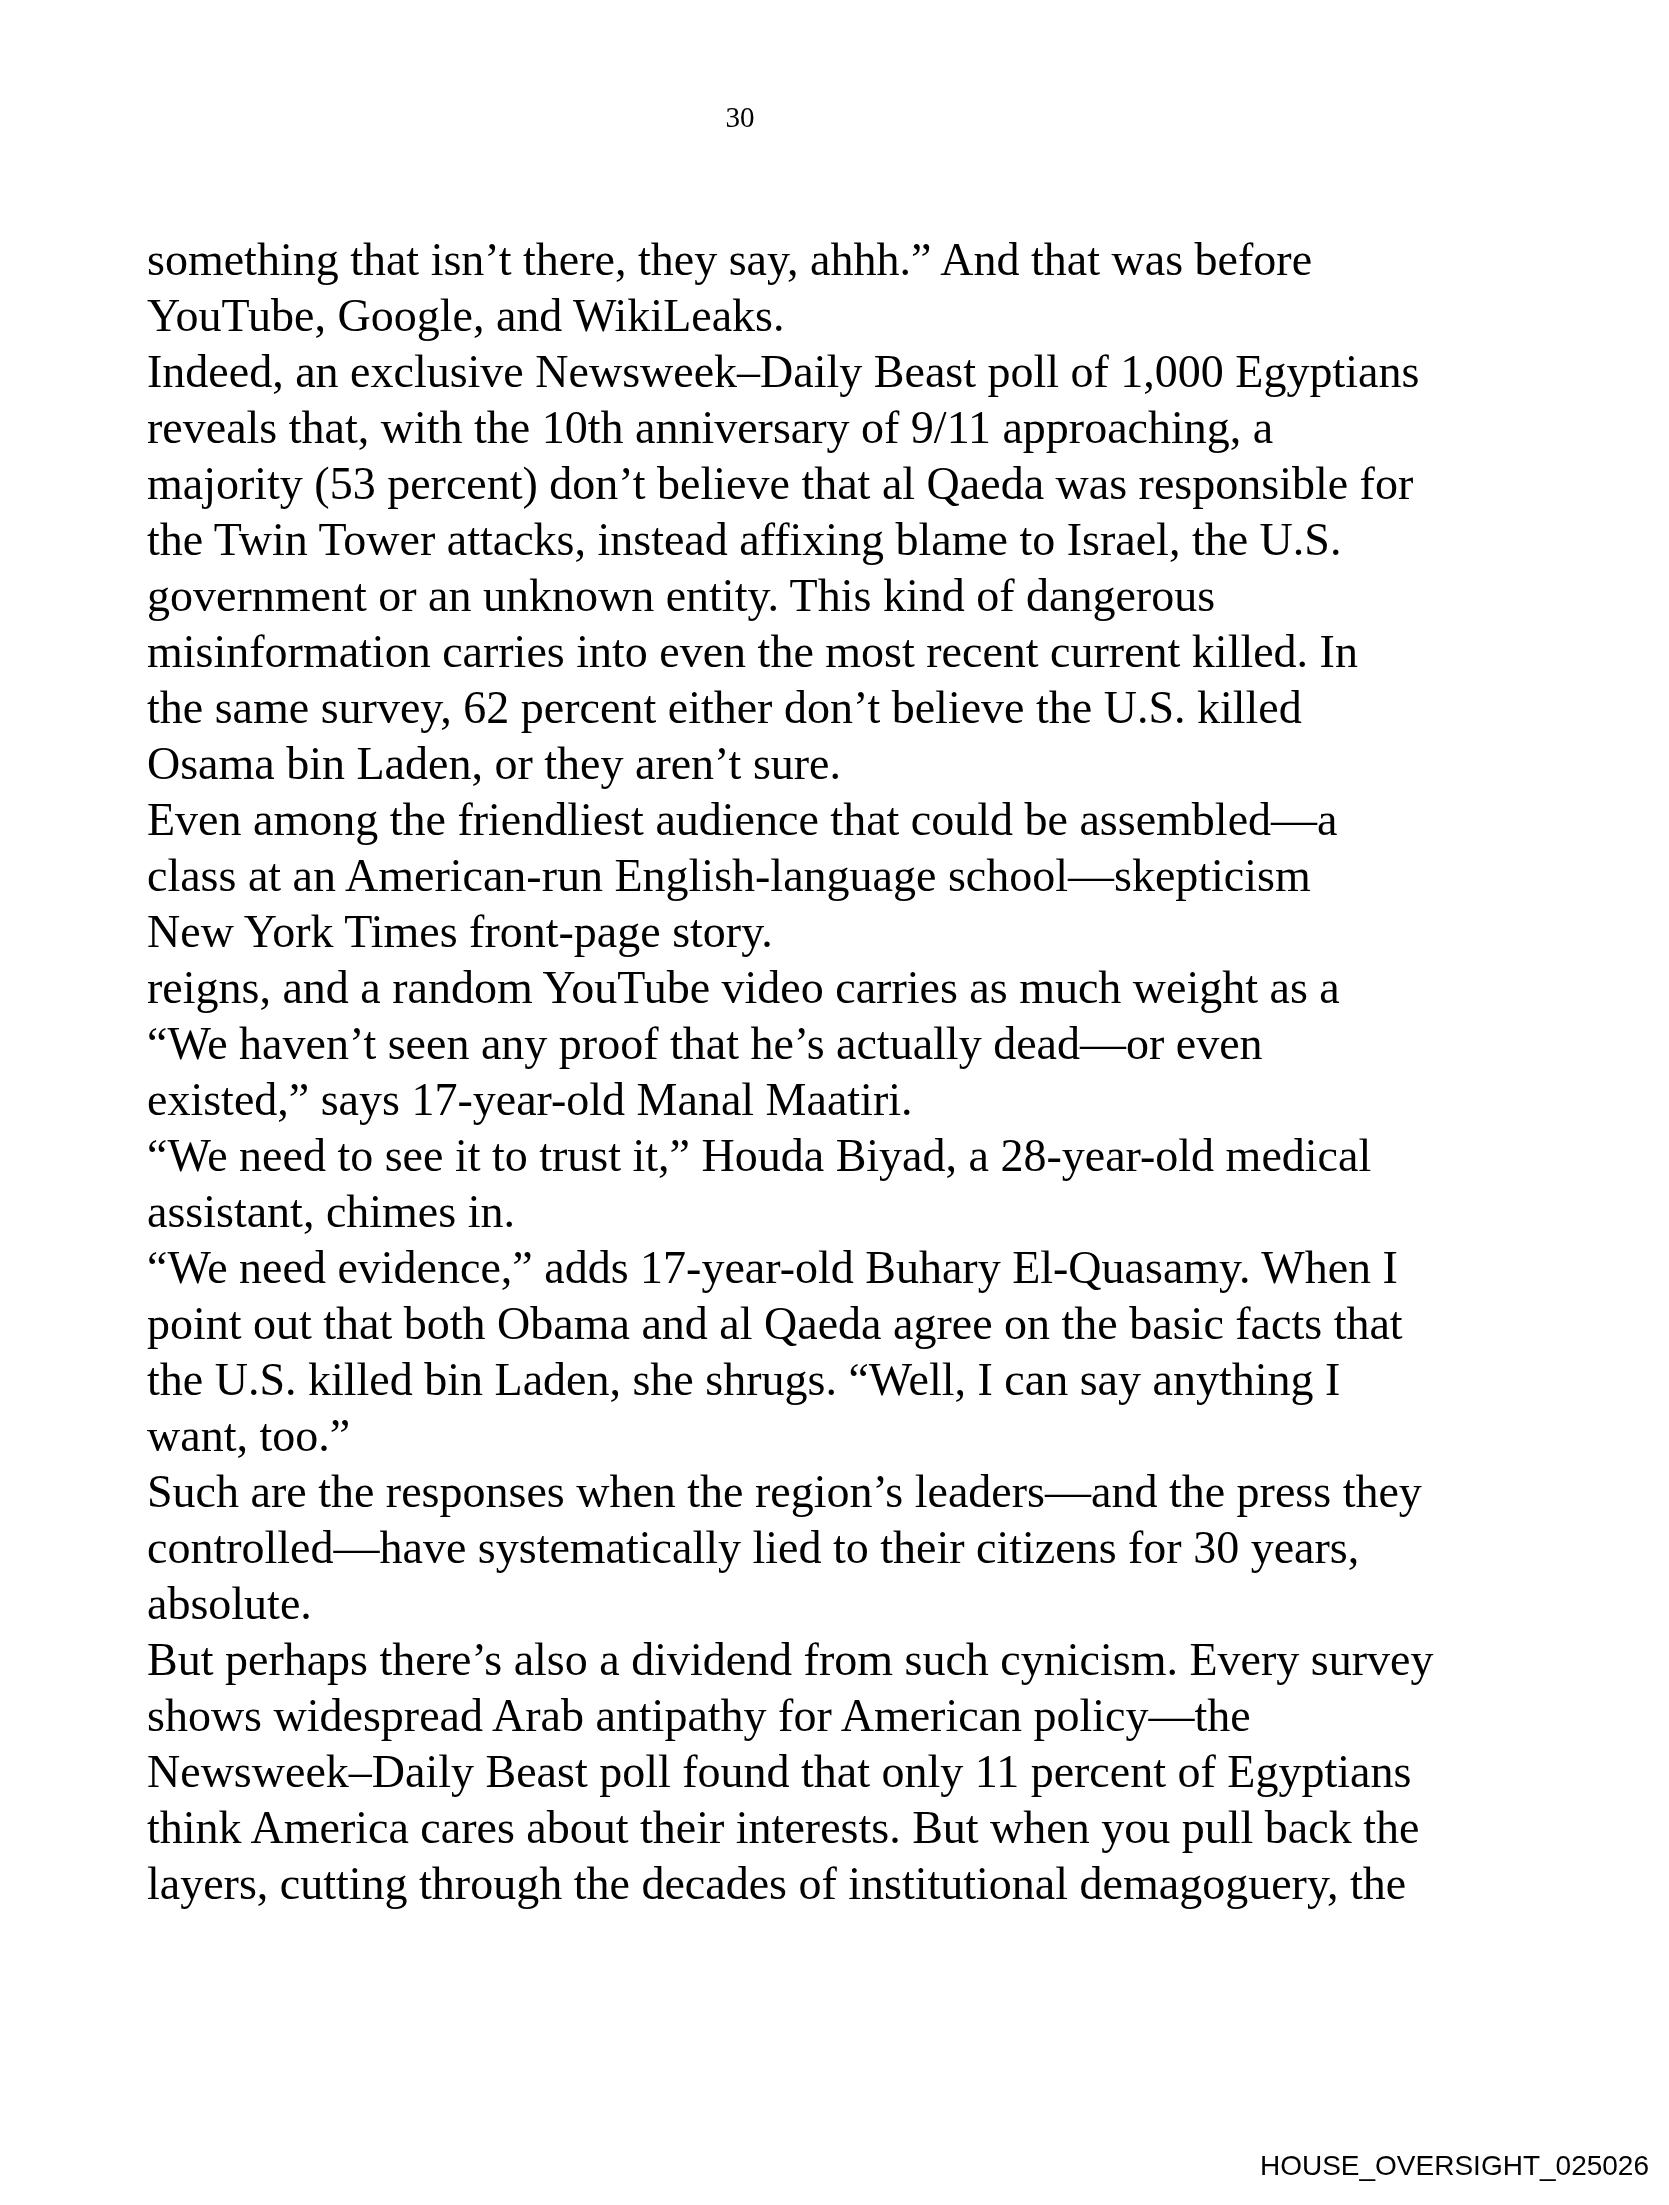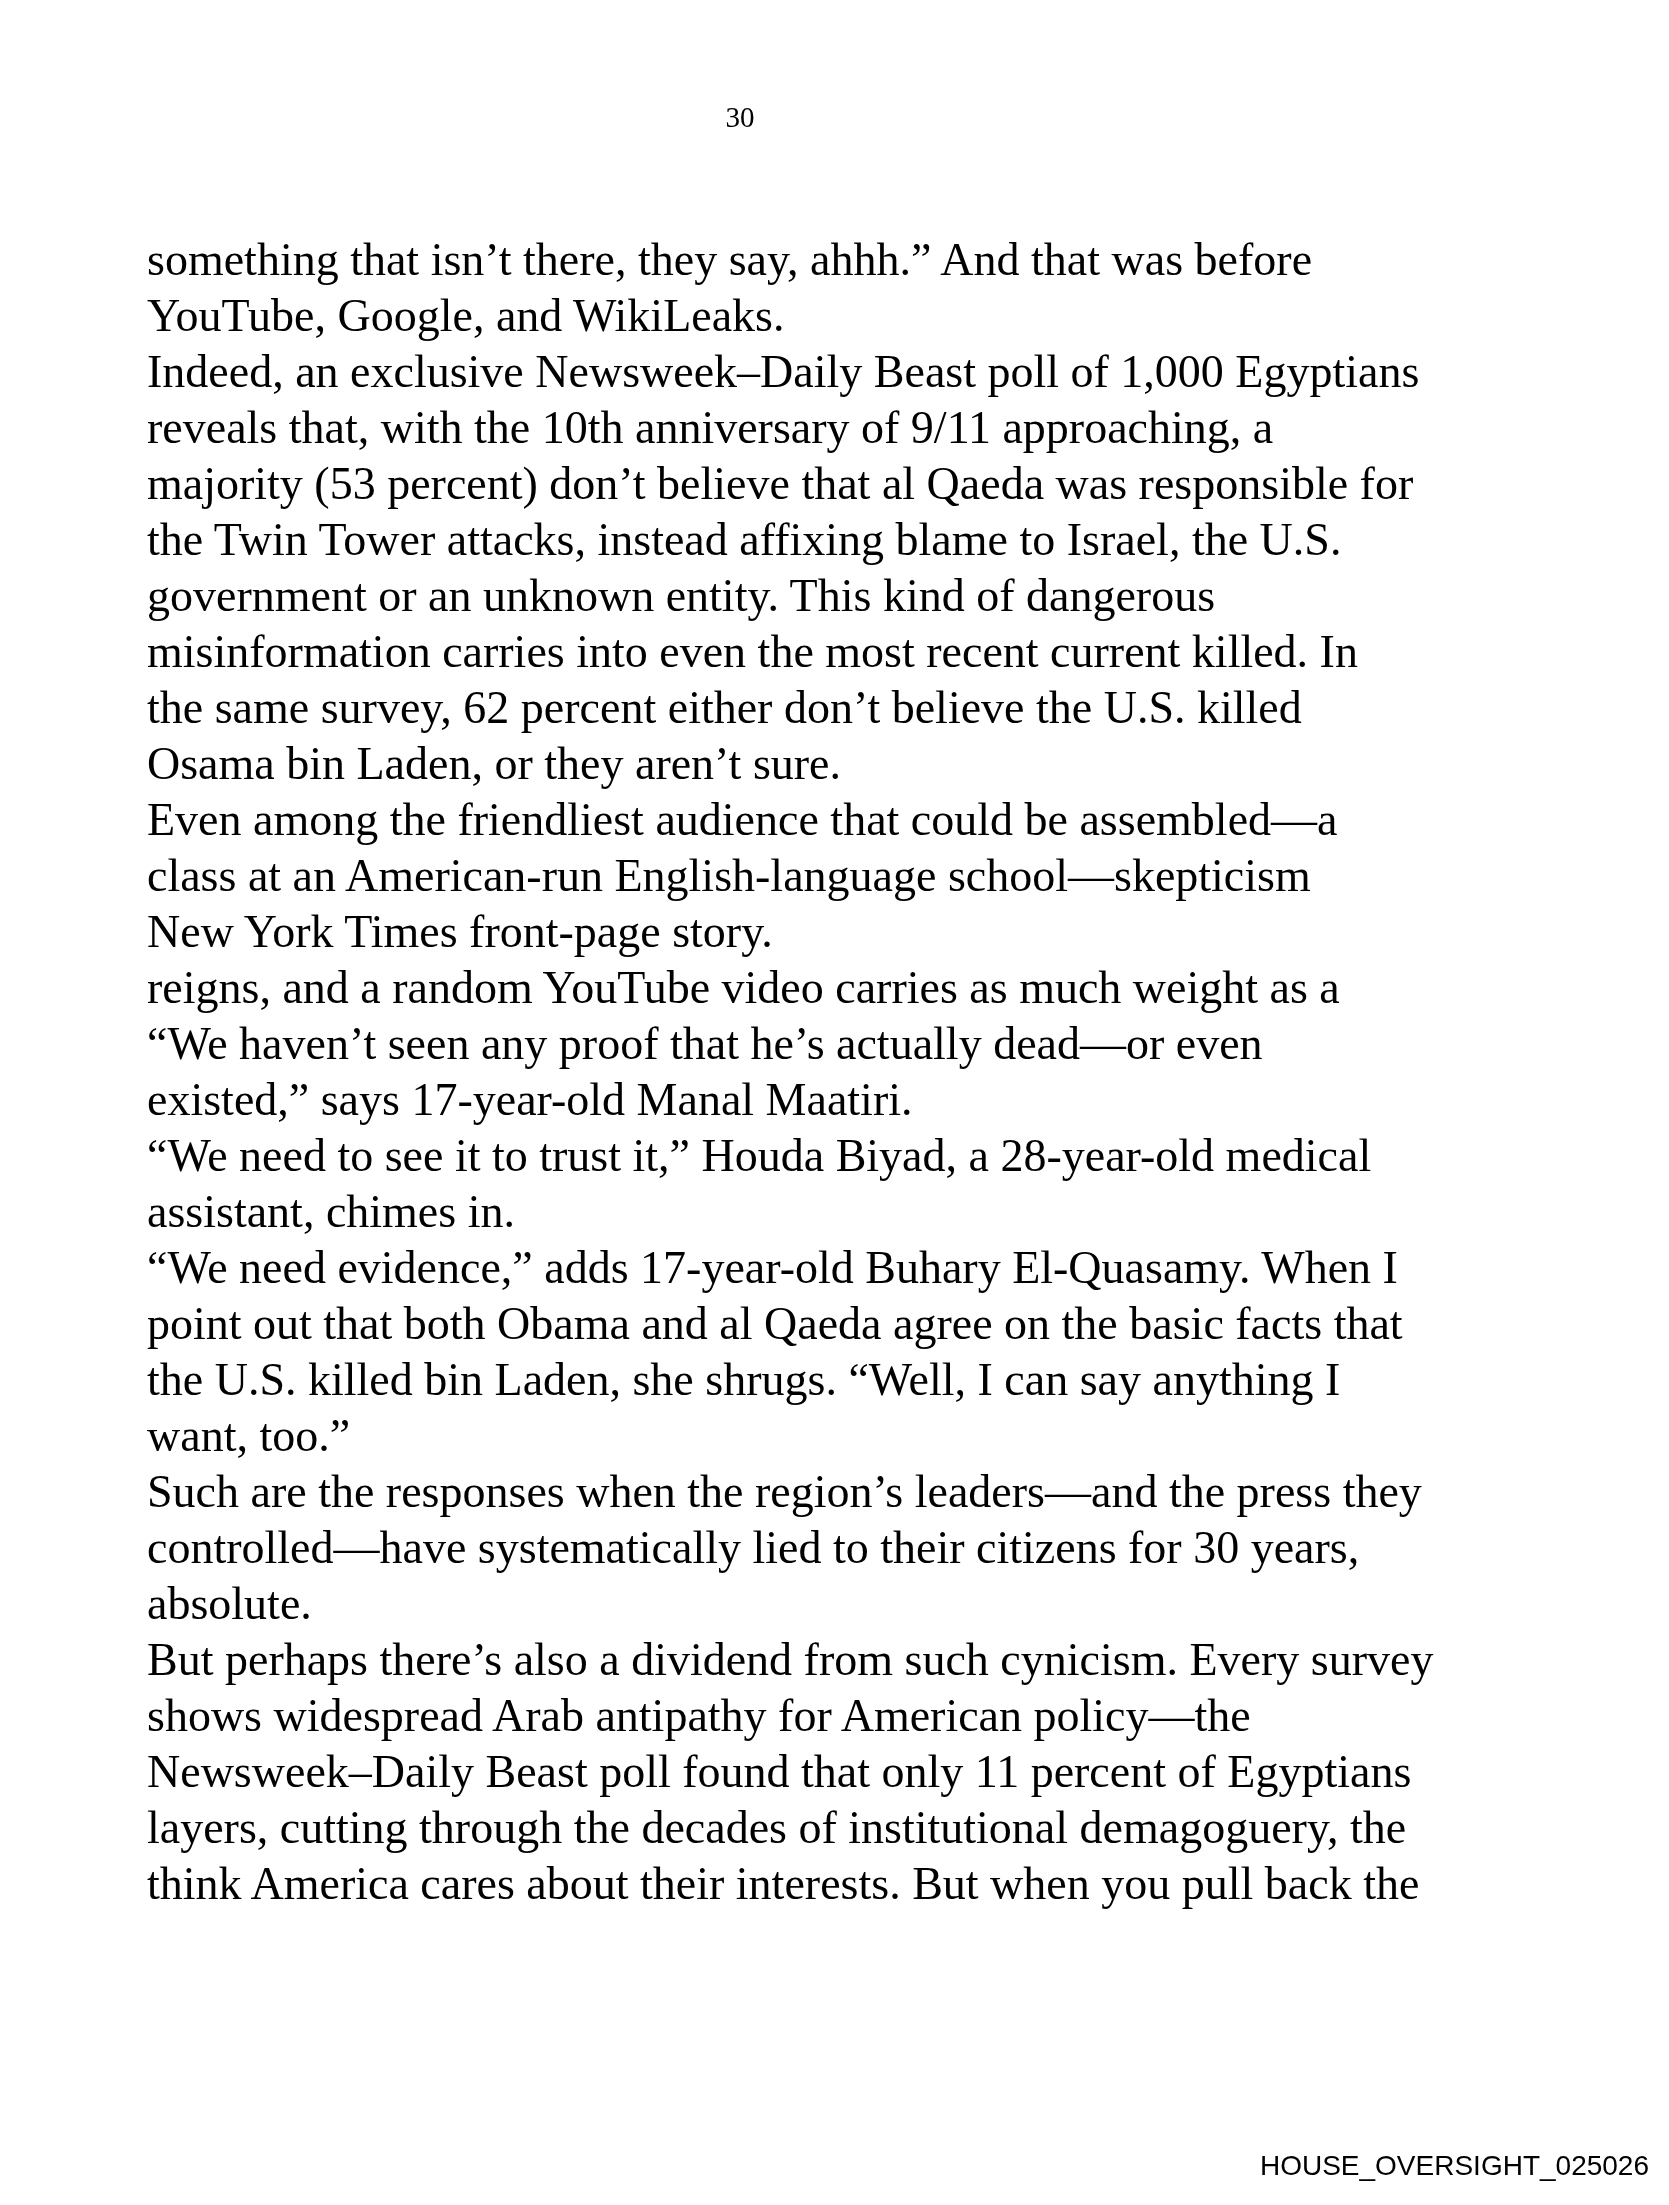--- a/index.html
+++ b/index.html
@@ -76,18 +76,18 @@
   <span class="line">“We need evidence,” adds 17-year-old Buhary El-Quasamy. When I</span>
   <span class="line">point out that both Obama and al Qaeda agree on the basic facts that</span>
   <span class="line">the U.S. killed bin Laden, she shrugs. “Well, I can say anything I</span>
   <span class="line">want, too.”</span>
   <span class="line">Such are the responses when the region’s leaders—and the press they</span>
   <span class="line">controlled—have systematically lied to their citizens for 30 years,</span>
   <span class="line">absolute.</span>
   <span class="line">But perhaps there’s also a dividend from such cynicism. Every survey</span>
   <span class="line">shows widespread Arab antipathy for American policy—the</span>
   <span class="line">Newsweek–Daily Beast poll found that only 11 percent of Egyptians</span>
+  <span class="line">think America cares about their interests. But when you pull back the</span>
   <span class="line">layers, cutting through the decades of institutional demagoguery, the</span>
-  <span class="line">think America cares about their interests. But when you pull back the</span>
 </div>
 
 <div class="footer-id">HOUSE_OVERSIGHT_025026</div>
 
 
 </body></html>

